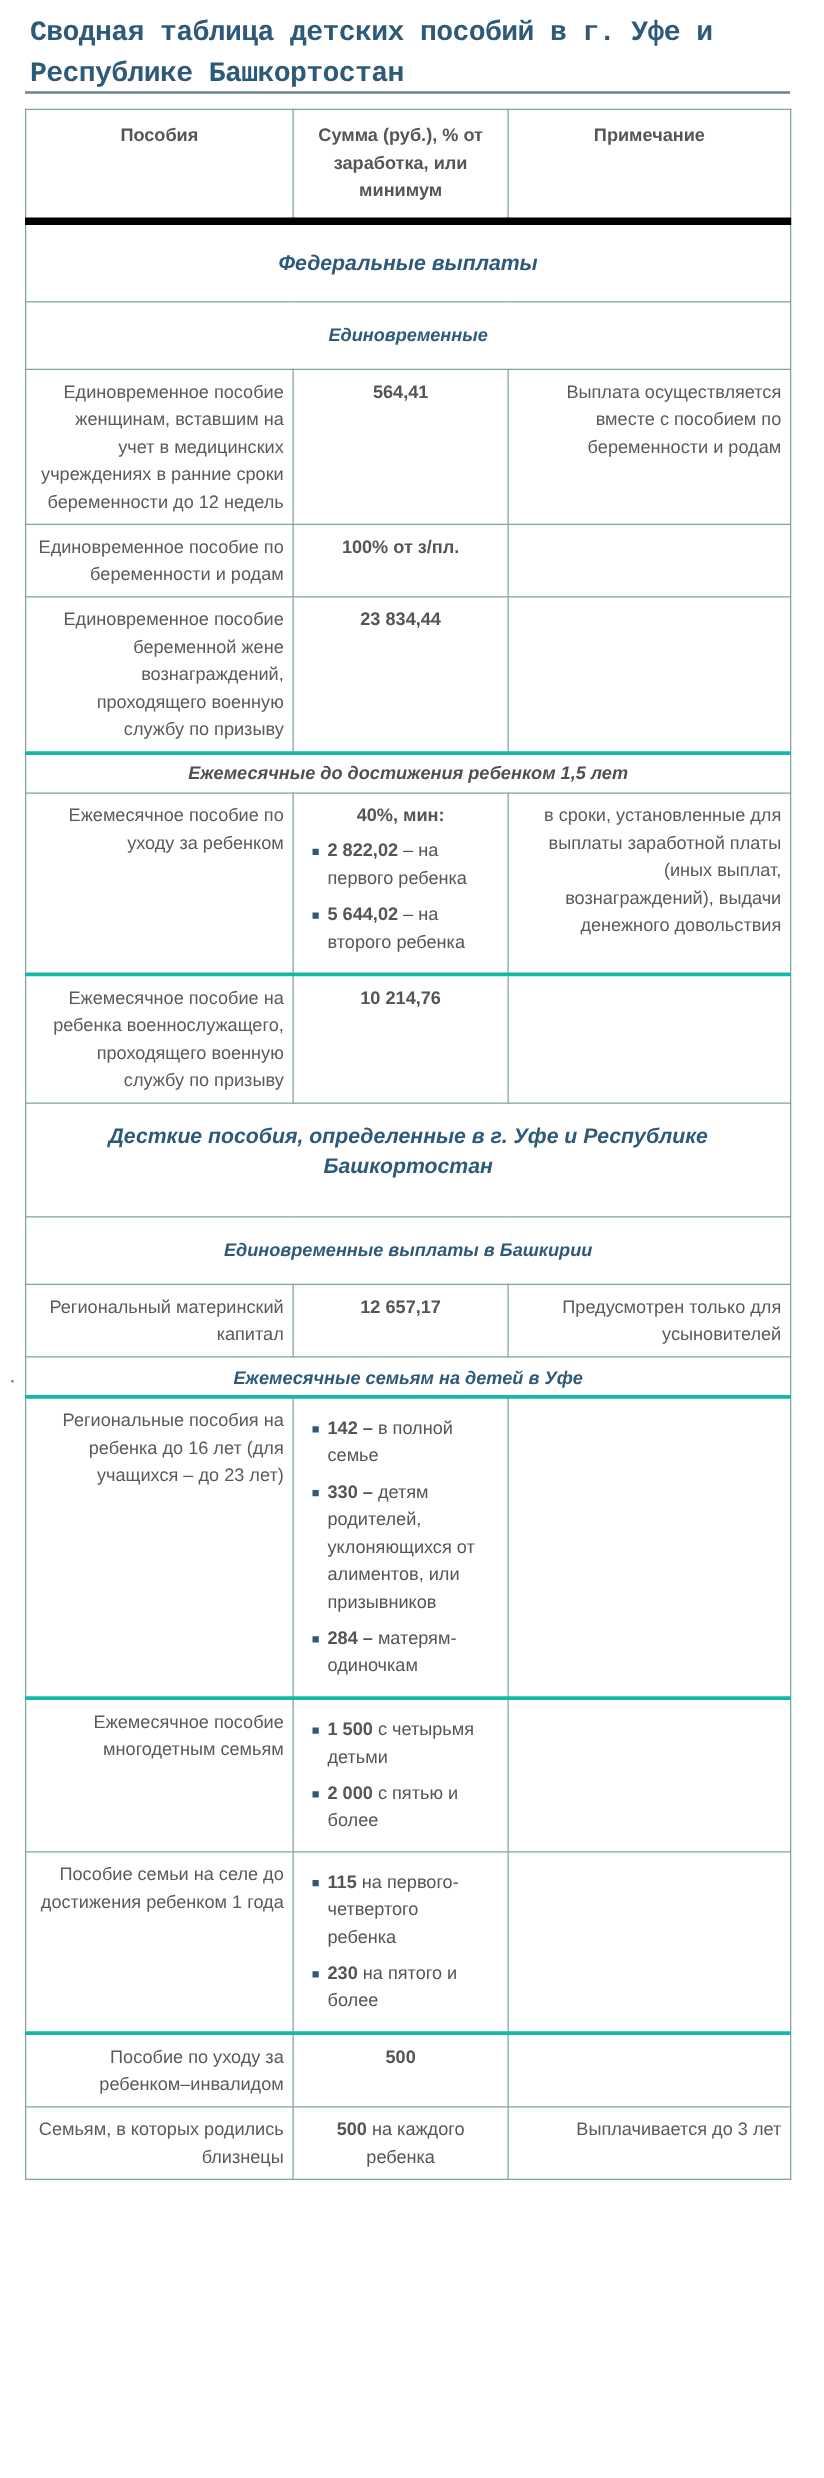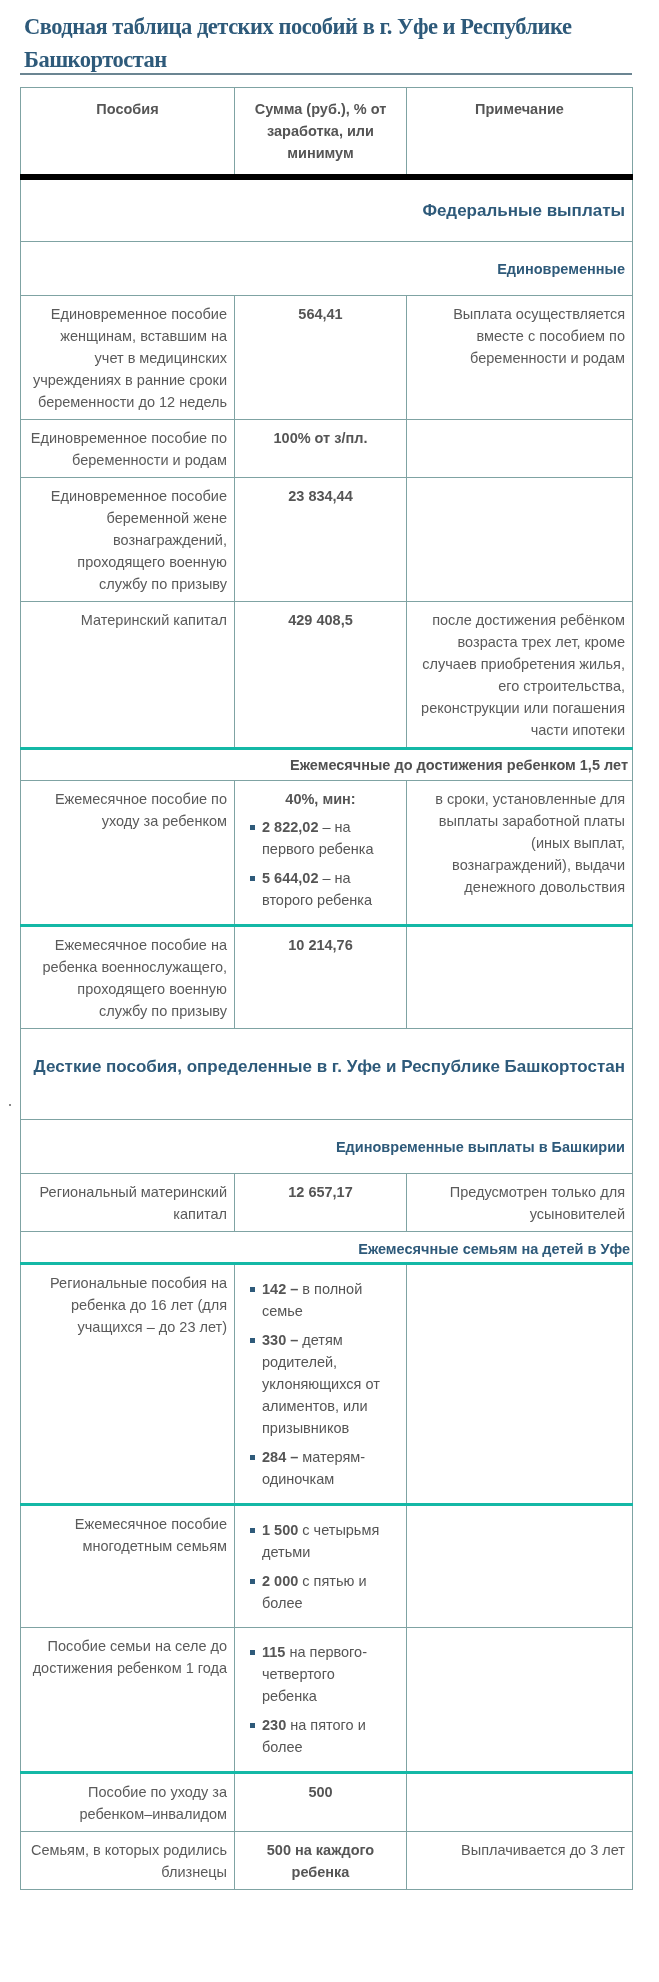--- a/index.html
+++ b/index.html
@@ -1,34 +1,34 @@
 <!DOCTYPE html>
 <html><head>
 <meta charset="utf-8">
 <style>
   html, body { margin: 0; padding: 0; background: #ffffff; }
   body { width: 659px; height: 1982px; position: relative; overflow: hidden;
          font-family: "Liberation Sans", sans-serif; color: #5a5a5a; }
   .title { position: absolute; left: 24px; top: 10px; width: 610px;
-           font-family: Liberation Serif, serif; font-weight: bold; font-size: 22.5px; line-height: 33px;
+           font-family: Liberation Mono, monospace; font-weight: bold; font-size: 22.5px; line-height: 33px;
            color: #2e5a7a; margin: 0; letter-spacing: -0.5px; }
   .title-rule { position: absolute; left: 20px; top: 73px; width: 612px; height: 2px; background: #6b8592; }
   table { position: absolute; left: 20px; top: 87px; width: 612px; border-collapse: collapse; table-layout: fixed; }
   td, th { border: 1.5px solid #7fa3a3; vertical-align: top; font-size: 14.5px; line-height: 22px;
            padding: 7px 7px 6px 7px; text-align: right; }
   col.c1 { width: 214px; } col.c2 { width: 172px; } col.c3 { width: 226px; }
   th { font-weight: bold; color: #555; text-align: center; padding-top: 10px; height: 70px; }
   thead tr { border-bottom: 6px solid #000000; }
-  .sec td { vertical-align: middle; font-weight: bold; color: #2e5a7a; }
+  .sec td { text-align: center; vertical-align: middle; font-weight: bold; color: #2e5a7a; font-style: italic; }
   .sec-big td { font-size: 17px; line-height: 24px; height: 48px; }
   .sec-mid td { font-size: 14.5px; height: 40px; margin-top: 35px; }
   .sec-sub td { font-size: 14.5px; height: 20px; padding: 4px; color: #505050; }
   .sec-sub2 td { font-size: 14.5px; height: 16px; padding: 2px; }
   .amt { text-align: center; font-weight: bold; color: #555; }
-  .amt .rest { font-weight: bold; }
+  .amt .rest { font-weight: normal; }
   ul.bl { list-style: none; margin: 6px; padding: 0; text-align: left; }
   ul.bl li { position: relative; padding-left: 14px; margin-bottom: 7px; font-weight: normal; }
   ul.bl li::before { content: ""; position: absolute; left: 2px; top: 9px; width: 5px; height: 5px; background: #2e5a7a; }
   ul.bl b { font-weight: bold; }
   tr.thick { border-top: 3px solid #14b8a6; }
   .stray-dot { position: absolute; left: 9px; top: 1104px; width: 2px; height: 2px; background: #888; }
 </style>
 </head>
 <body>
 
@@ -64,25 +64,20 @@
     </tr>
     <tr>
       <td>Единовременное пособие по беременности и родам</td>
       <td class="amt">100% от з/пл.</td>
       <td></td>
     </tr>
     <tr>
       <td>Единовременное пособие беременной жене вознаграждений, проходящего военную службу по призыву</td>
       <td class="amt">23 834,44</td>
       <td></td>
-    </tr>
-    <tr>
-      <td>Материнский капитал</td>
-      <td class="amt">429 408,5</td>
-      <td>после достижения ребёнком возраста трех лет, кроме случаев приобретения жилья, его строительства, реконструкции или погашения части ипотеки</td>
     </tr>
 
     <tr class="sec sec-sub thick">
       <td colspan="3">Ежемесячные до достижения ребенком 1,5 лет</td>
     </tr>
     <tr>
       <td>Ежемесячное пособие по уходу за ребенком</td>
       <td class="amt">
         <div>40%, мин:</div>
         <ul class="bl">

